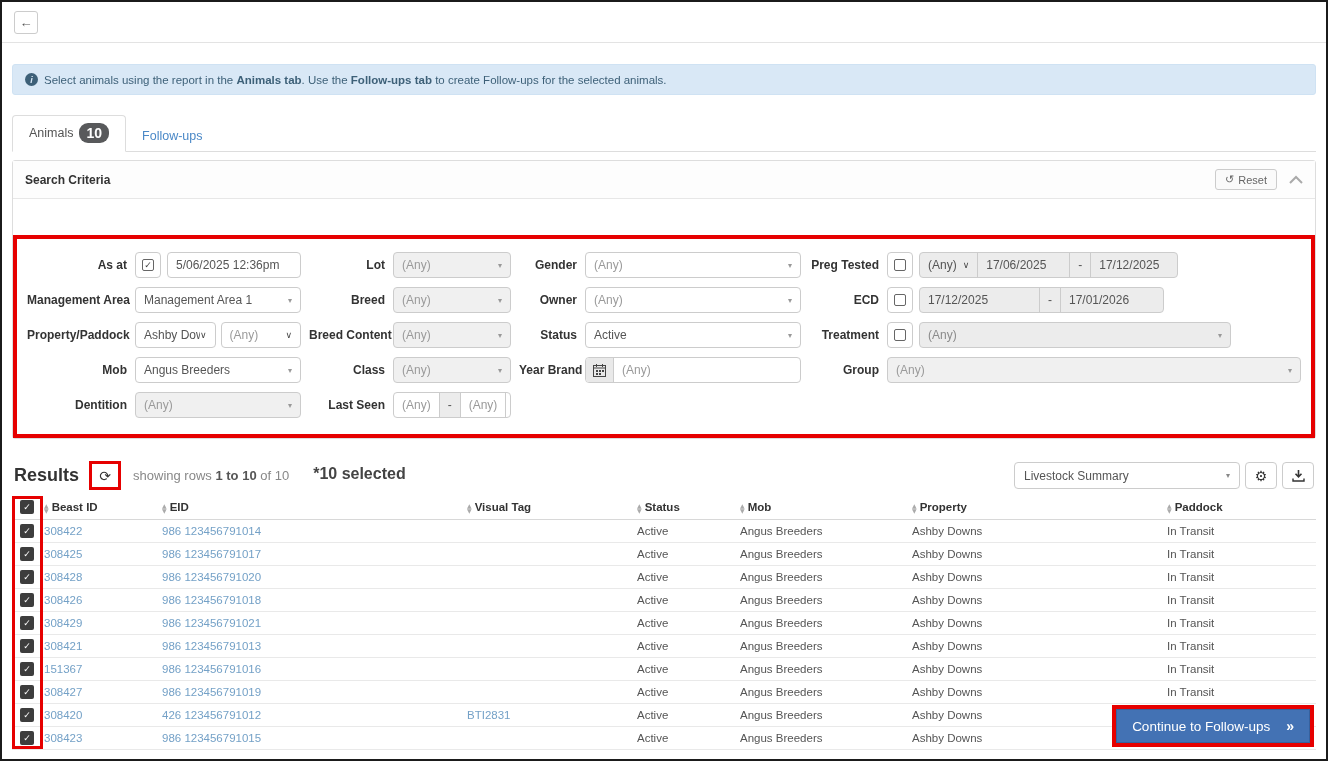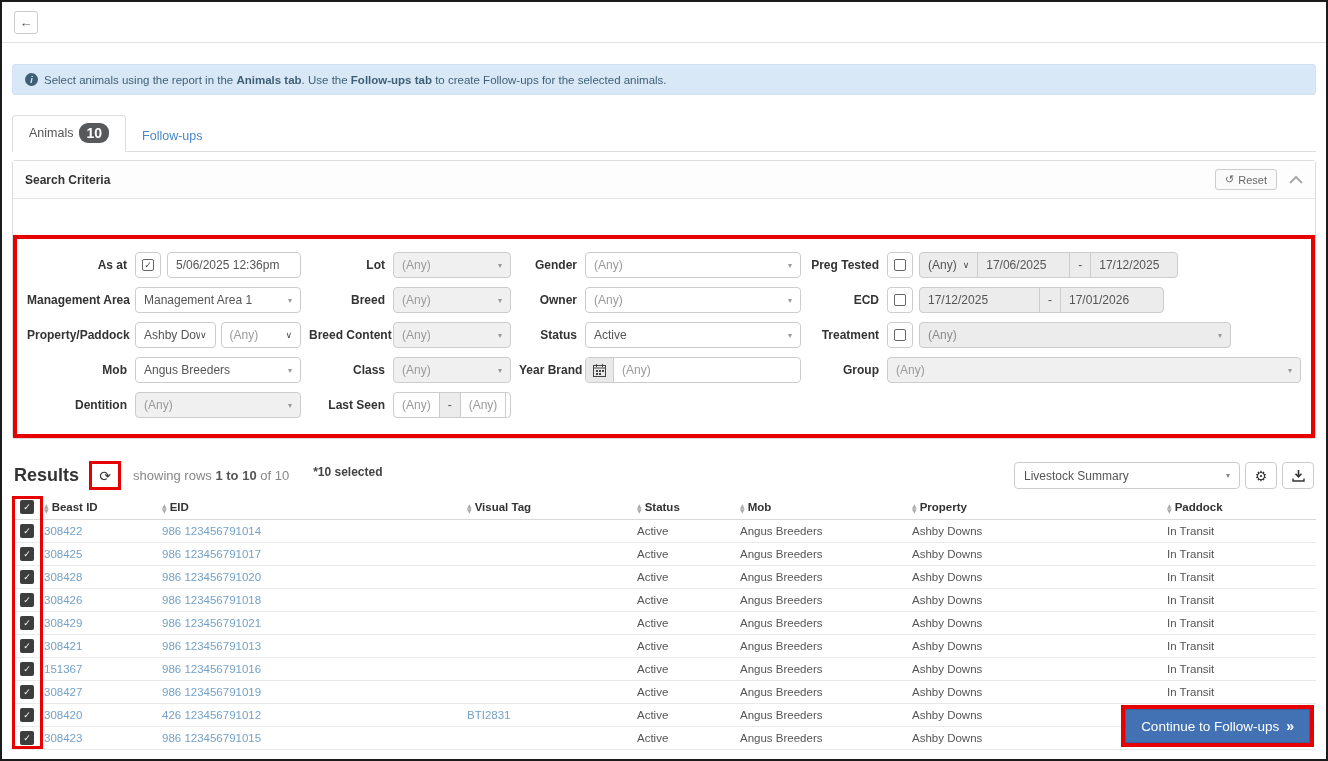--- a/index.html
+++ b/index.html
@@ -60,21 +60,21 @@
   input.txt { border:none; outline:none; font-size:12px; color:#555; font-family:inherit; background:transparent; width:100%; }
   .cal-seg { background:#e9e9e9; border-right:1px solid #ccc; width:28px; display:flex; align-items:center; justify-content:center; cursor:pointer;}
   
   .res-hd { display:flex; align-items:center; margin:22px 12px 6px; }
   .res-title { font-size:18px; font-weight:bold; color:#333; }
   .refresh-annot { border:3px solid #e60000; margin-left:10px; padding:1px; }
   .refresh-btn { width:24px; height:21px; background:#fff; border:none; display:flex; align-items:center;
     justify-content:center; font-size:14px; color:#333; cursor:pointer; font-family:"DejaVu Sans", sans-serif;}
   .showing { font-size:13px; color:#888; margin-left:12px; }
   .showing b { color:#555; }
-  .sel-note { font-size:12px; color:#444; margin-left:24px; align-self:flex-start; margin-top:4px; font-weight:bold;}
+  .sel-note { font-size:16px; color:#444; margin-left:24px; align-self:flex-start; margin-top:4px; font-weight:bold;}
   .res-tools { margin-left:auto; display:flex; gap:5px; align-items:center; }
   .report-select { width:226px; height:27px; border:1px solid #ccc; border-radius:4px; display:flex;
     align-items:center; padding:0 9px; font-size:12px; color:#555; cursor:pointer; }
   .tool-btn { width:32px; height:27px; border:1px solid #ccc; border-radius:4px; background:#fff;
     display:flex; align-items:center; justify-content:center; cursor:pointer; color:#333;
     font-family:"DejaVu Sans", sans-serif; font-size:14px; }
   
   .table-wrap { position:relative; margin:4px 10px 0; }
   table { width:100%; border-collapse:collapse; table-layout:fixed; }
   col.c-cb{width:28px;} col.c-bid{width:118px;} col.c-eid{width:305px;} col.c-vt{width:170px;}
@@ -86,21 +86,21 @@
   .sort i { font-style:normal; font-size:6px; color:#aaa; line-height:5px; font-family:"DejaVu Sans",sans-serif;}
   a.lnk { color:#74a1c7; text-decoration:none; cursor:pointer; }
   .row-cb, .hd-cb { width:14px; height:14px; background:#3d3d3d; border-radius:2px; display:inline-flex;
     align-items:center; justify-content:center; color:#fff; font-size:9px; cursor:pointer; margin-left:4px;}
   .cb-annot { position:absolute; left:0; top:0; width:31px; height:253px; border:3px solid #e60000; pointer-events:none; }
   .tbl-footer { text-align:center; font-size:11.5px; color:#888; margin-top:10px; }
   .tbl-footer b { color:#555; }
   
   .continue-annot { position:absolute; right:12px; bottom:12px; border:4px solid #e60000; }
   .continue-btn { background:#4372b4; border:1px solid #35619e; color:#fff; font-size:13.5px;
-    padding:8px 15px; cursor:pointer; font-family:inherit; display:flex; align-items:center; gap:7px; }
+    padding:8px 15px; cursor:pointer; font-family:inherit; display:flex; align-items:center; gap:16px; }
   .continue-btn .dbl { font-size:14px; font-weight:bold; }
   svg { display:block; }
 </style>
 </head>
 <body>
 
 <div class="hdr">
   <button class="back-btn">
       <span>←</span>
     </button>

